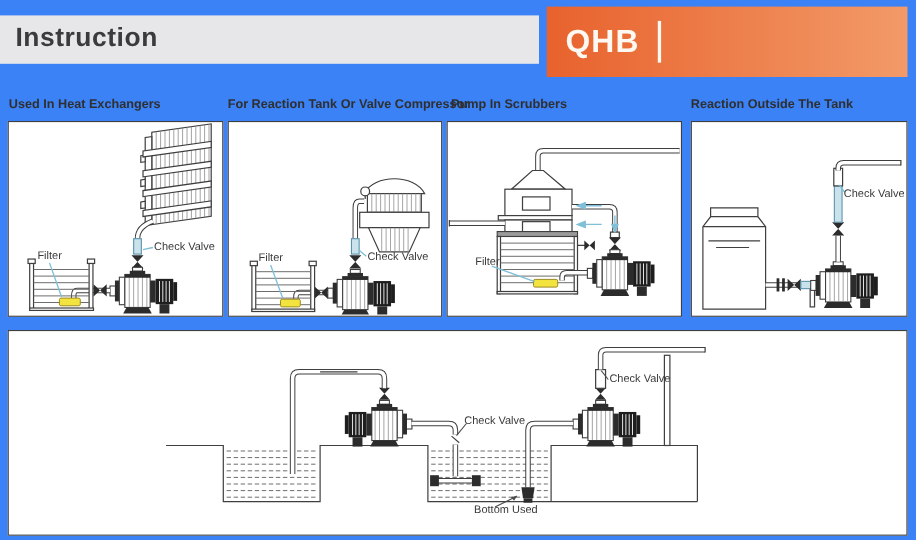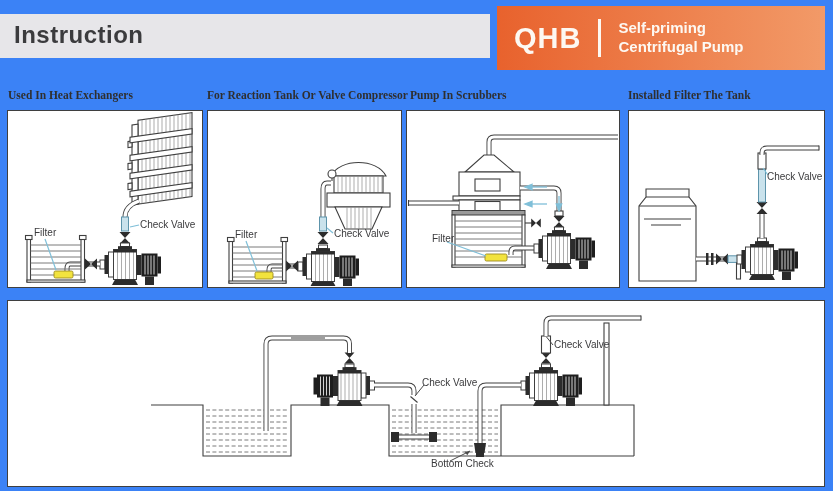--- a/index.html
+++ b/index.html
@@ -3,21 +3,21 @@
 <meta charset="utf-8">
 <style>
   html,body{margin:0;padding:0;background:#fff;font-family:"Liberation Sans",sans-serif;}
   .page{position:relative;width:833px;height:491px;background:#3b82f6;overflow:hidden;}
   .gray-strip{position:absolute;left:0;top:14px;width:490px;height:44px;background:#e7e6e9;}
   .instruction{position:absolute;left:14px;top:21px;font-size:24px;font-weight:bold;color:#3b3b3d;letter-spacing:.5px;}
   .brand{position:absolute;left:497px;top:6px;width:328px;height:64px;background:linear-gradient(90deg,#e8622d,#f29a68);display:flex;align-items:center;}
   .brand-code{font-size:29px;font-weight:bold;color:#fdf8f2;margin-left:17px;letter-spacing:1px;}
   .brand-div{width:3px;height:38px;background:#fdf8f2;margin-left:17px;}
   .brand-name{margin-left:17px;color:#fdf8f2;font-size:15px;font-weight:bold;line-height:1.25;}
-  .ptitle{position:absolute;top:89px;font-size:11.5px;font-weight:bold;color:#2f2f2f;white-space:nowrap;font-family:Liberation Serif, serif;}
+  .ptitle{position:absolute;top:89px;font-size:11.5px;font-weight:bold;color:#2f2f2f;white-space:nowrap;}
   .panel{position:absolute;top:110px;height:178px;border:1.5px solid #3f3f3f;background:#fff;box-sizing:border-box;}
   .bpanel{position:absolute;left:7px;top:300px;width:818px;height:187px;border:1.5px solid #3f3f3f;background:#fff;box-sizing:border-box;}
   .dlabel{position:absolute;font-size:10px;font-weight:normal;color:#3a3a3c;white-space:nowrap;}
   svg{display:block;}
   .ln{stroke:#3f3f3f;stroke-width:1.1;fill:none;}
   .fw{fill:#fff;stroke:#3f3f3f;stroke-width:1.1;}
   .po{stroke:#3f3f3f;stroke-width:5;fill:none;stroke-linejoin:round;}
   .pi{stroke:#fff;stroke-width:3.2;fill:none;stroke-linejoin:round;}
   .cyl{fill:#c9e2ec;stroke:#5d94ab;stroke-width:1;}
   .wcyl{fill:#fff;stroke:#3f3f3f;stroke-width:1.1;}
@@ -54,30 +54,26 @@
       </g>
       <path id="vv" d="M-5.5,-6 H5.5 L-5.5,6 H5.5 Z" class="blk"></path>
     </defs>
   </svg>
 
   <div class="gray-strip"></div>
   <div class="instruction">Instruction</div>
   <div class="brand">
     <span class="brand-code">QHB</span>
     <span class="brand-div"></span>
-    <span class="brand-name">
-      <span>Self-priming</span><br>
-      <span>Centrifugal Pump</span>
-    </span>
   </div>
 
   <span class="ptitle" style="left:8px">Used In Heat Exchangers</span>
   <span class="ptitle" style="left:207px">For Reaction Tank Or Valve Compressor</span>
   <span class="ptitle" style="left:410px">Pump In Scrubbers</span>
-  <span class="ptitle" style="left:628px">Installed Filter The Tank</span>
+  <span class="ptitle" style="left:628px">Reaction Outside The Tank</span>
 
   <div class="panel" style="left:7px;width:196px">
     <svg width="193" height="175" viewBox="0 0 193 175">
 
       <g transform="translate(124,14) skewY(-8)">
         <rect x="6" y="-4" width="54" height="84" class="fw"></rect>
         <path d="M10,-4 V80 M14,-4 V80 M18,-4 V80 M22,-4 V80 M26,-4 V80 M30,-4 V80 M34,-4 V80 M38,-4 V80 M42,-4 V80 M46,-4 V80 M50,-4 V80 M54,-4 V80 M58,-4 V80" class="fin"></path>
         <rect x="0" y="0" width="6" height="80" class="fw"></rect>
         <rect x="-4" y="16" width="4" height="6" class="fw"></rect>
         <rect x="-4" y="38" width="4" height="6" class="fw"></rect>
@@ -284,16 +280,16 @@
       <use href="#vv" transform="translate(538,57) scale(.9)"></use>
       <rect x="533.5" y="35" width="9" height="17" class="wcyl"></rect>
       <path class="po" d="M538,35 V22 Q538,17 543,17 H633"></path>
         <path class="pi" d="M538,35 V22 Q538,17 543,17 H633"></path>
       <path class="ln" d="M633,14.5 V19.5"></path>
       <rect x="596" y="22" width="5" height="82" class="fw"></rect>
       <path class="ldk" d="M545,44 L538.5,36"></path>
     </svg>
     <span class="dlabel" style="left:414px;top:76px">Check Valve</span>
     <span class="dlabel" style="left:546px;top:38px">Check Valve</span>
-    <span class="dlabel" style="left:423px;top:157px">Bottom Check</span>
+    <span class="dlabel" style="left:423px;top:157px">Bottom Used</span>
   </div>
 
 </div>
 
 </body></html>

